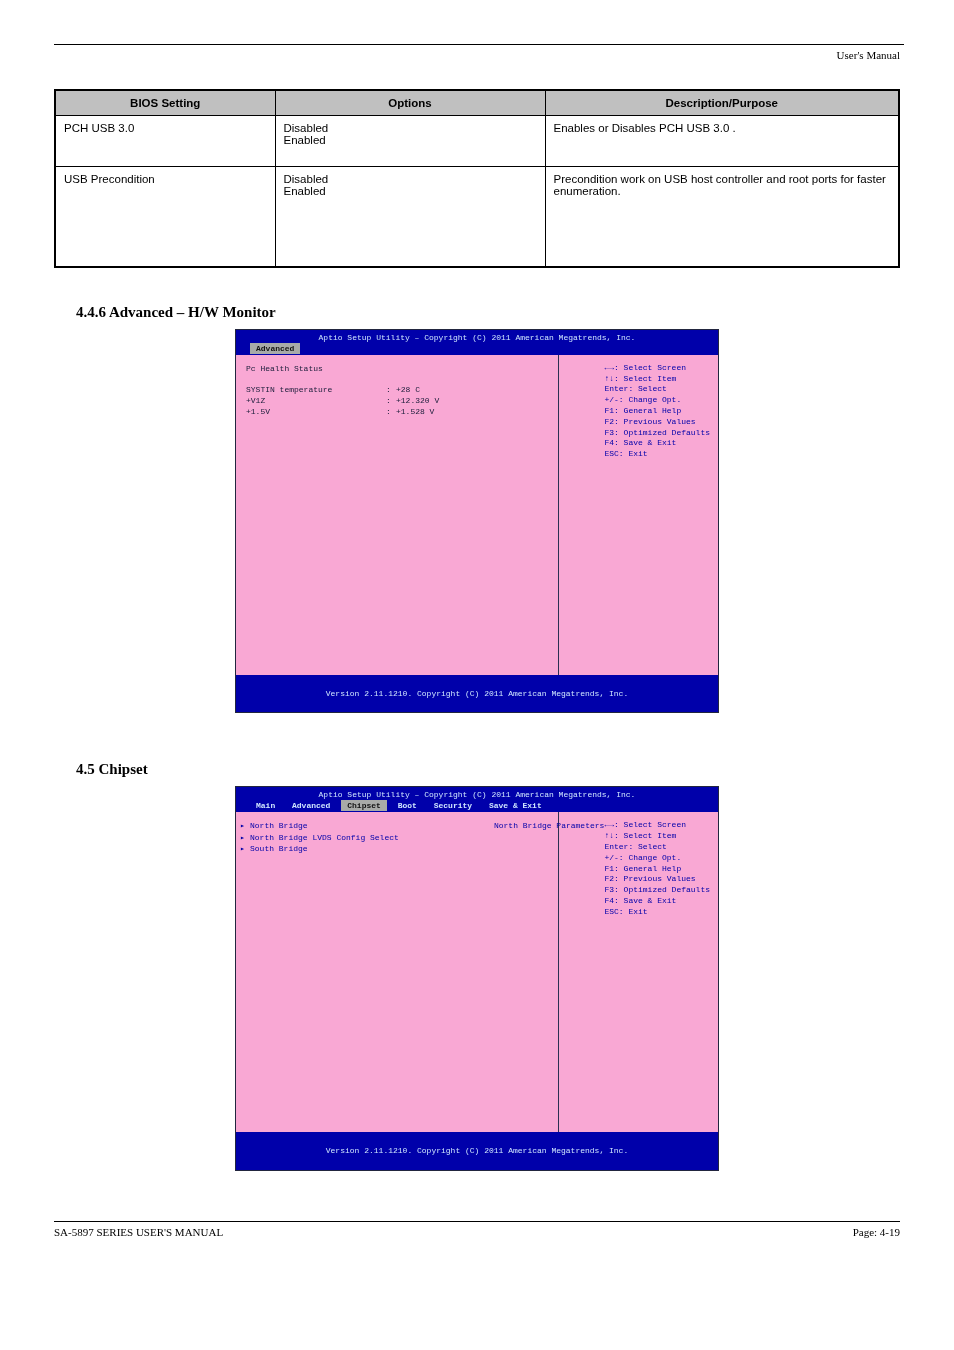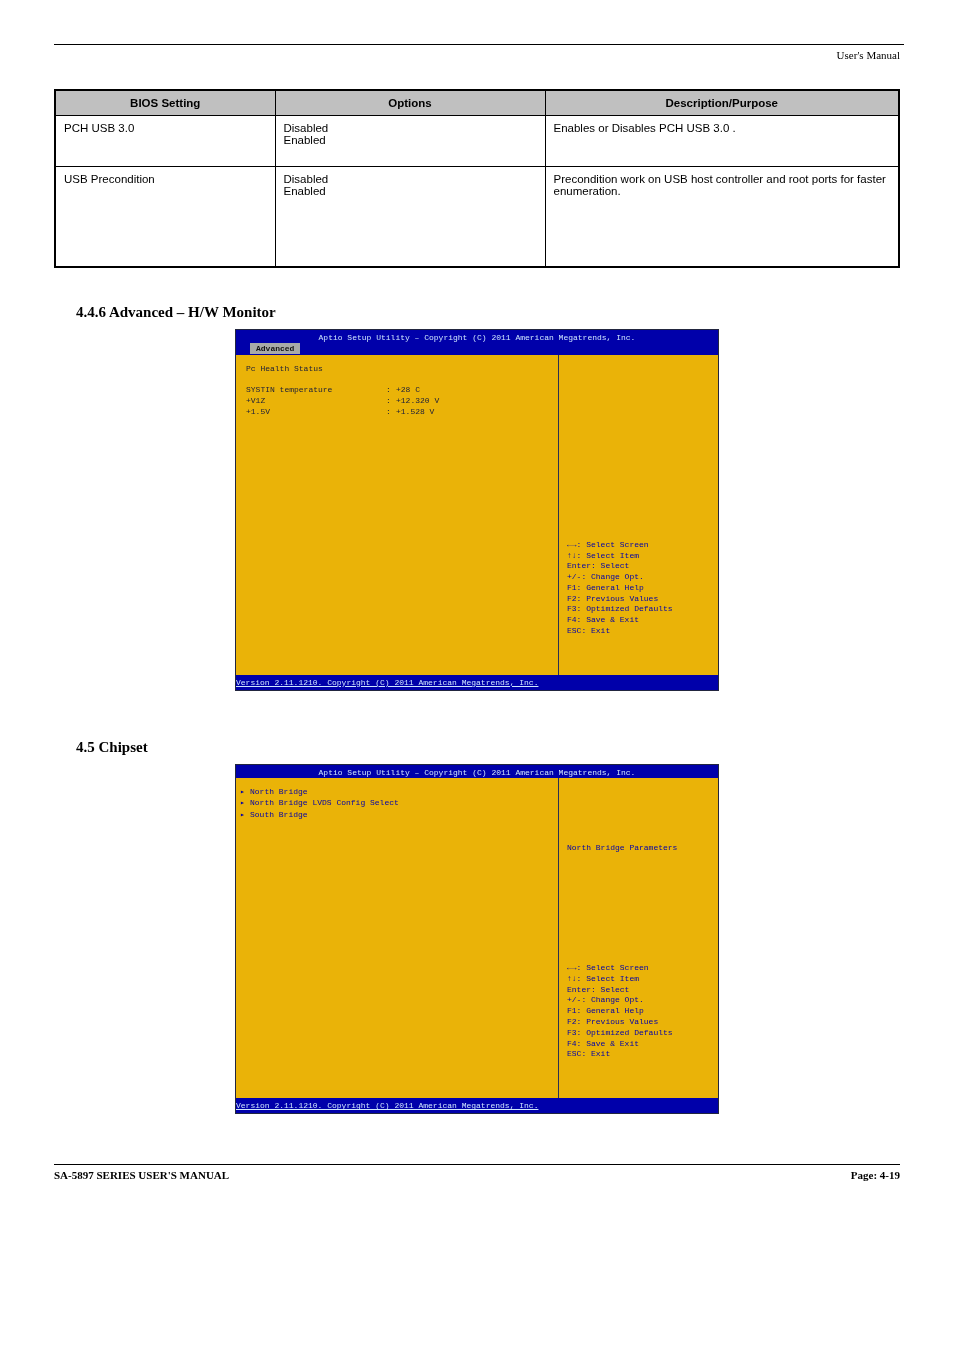--- a/index.html
+++ b/index.html
@@ -80,69 +80,67 @@
     color: #cfe6ff;
     font-weight: bold;
   }
   .bios-tabs span.tab.active {
     background: #a8aaa8;
     color: #101010;
     padding: 0 6px;
   }
   .bios-body {
     display: flex;
-    background: #eab308;
+    background: #f9a8d4;
     min-height: 320px;
     gap: 40px;
   }
   .bios-left {
     flex: 1 1 auto;
     padding: 8px 10px;
     color: #1a1d3a;
     font-size: 8px;
   }
   .bios-right {
     width: 160px;
     border-left: 1px solid #2b2f52;
     padding: 8px 8px;
     color: #0000aa;
     display: flex;
-    flex-direction: column;
+    flex-direction: row;
     justify-content: flex-end;
     font-size: 8px;
   }
   .bios-right-top {
     color: #0000aa;
     flex: 0 0 auto;
     padding-bottom: 90px;
   }
   .bios-help {
     color: #0000aa;
     white-space: pre;
     line-height: 1.35;
   }
   .bios-bottom {
     background: #0000aa;
     color: #cfe6ff;
-    text-align: left;
-    font-size: 8px;
-    padding: 2px 0;
-    text-decoration: underline;
+    text-align: center;
+    font-size: 8px;
+    padding: 13px 0;
   }
   .kv-row { display:flex; }
   .kv-key { width: 140px; }
   .kv-colon { width: 10px; }
   .kv-val { }
   .heading-blue { color:#1a1d3a; margin-bottom:10px; }
   .menu-item { color:#0000aa; }
   .caret { color:#0000aa; display:inline-block; width:10px; }
   .footer {
     position: relative;
     margin-top: 50px;
-    font-weight: bold;
   }
   .footer-line {
     border-top: 1px solid #000;
     margin: 0 54px 4px 54px;
   }
   .footer-row {
     display: flex;
     justify-content: space-between;
     margin: 0 54px;
     font-size: 11px;
@@ -222,20 +220,28 @@
       <div style="height:30px;"></div>
     </div>
   </div>
   <div class="bios-bottom">Version 2.11.1210. Copyright (C) 2011 American Megatrends, Inc.</div>
 </div>
 
 <div class="section-title" style="margin-top:48px">4.5 Chipset</div>
 
 <div class="bios-img">
   <div class="bios-top">Aptio Setup Utility – Copyright (C) 2011 American Megatrends, Inc.</div>
+  <div class="bios-tabs">
+    <span class="tab">Main</span>
+    <span class="tab">Advanced</span>
+    <span class="tab active">Chipset</span>
+    <span class="tab">Boot</span>
+    <span class="tab">Security</span>
+    <span class="tab">Save &amp; Exit</span>
+  </div>
   <div class="bios-body">
     <div class="bios-left" style="padding-left:4px;">
       <div class="menu-item"><span class="caret">▸</span><span>North Bridge</span></div>
       <div class="menu-item"><span class="caret">▸</span><span>North Bridge LVDS Config Select</span></div>
       <div class="menu-item"><span class="caret">▸</span><span>South Bridge</span></div>
     </div>
     <div class="bios-right">
       <div class="bios-right-top" style="padding-bottom:110px;">North Bridge Parameters</div>
       <div class="bios-help"><span>←→: Select Screen</span>
 <span>↑↓: Select Item</span>

